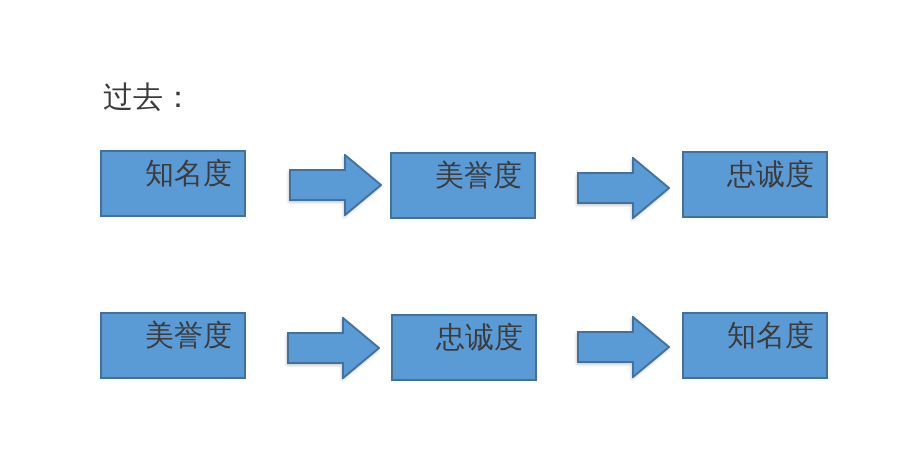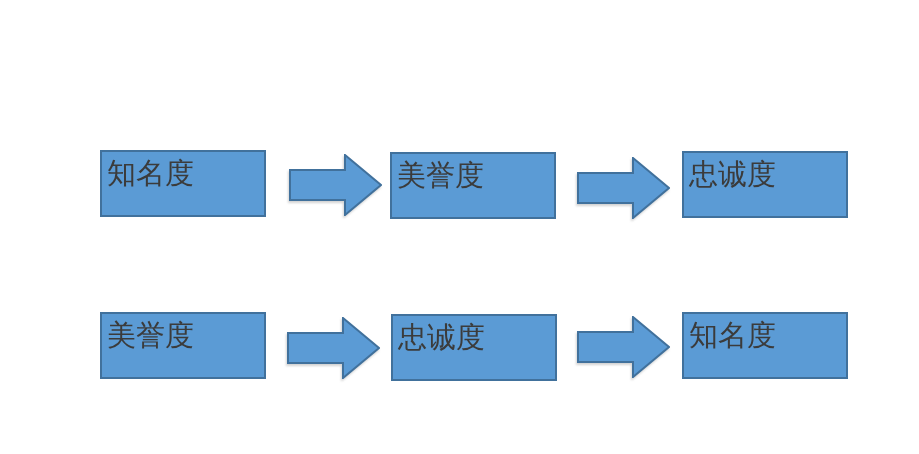--- a/index.html
+++ b/index.html
@@ -15,30 +15,31 @@
     position: absolute;
     font-size: 30px;
     line-height: 1.1;
     color: #3b3b3b;
     white-space: nowrap;
   }
   .label-past { left: 103px; top: 80px; }
   .label-now  { left: 103px; top: 260px; }
   .box {
     position: absolute;
-    width: 166px;
+    width: 146px;
     height: 67px;
     box-sizing: border-box;
     background: #5b9bd5;
     border: 2px solid #41719c;
     color: #3b3b3b;
     font-size: 29px;
     line-height: 1.15;
-    padding: 5px 4px 0 5px;
+    padding: 5px 12px 0 5px;
     white-space: nowrap;
+    text-align: right;
   }
   .b1a { left: 100px; top: 150px; }
   .b1b { left: 390px; top: 152px; }
   .b1c { left: 682px; top: 151px; }
   .b2a { left: 100px; top: 312px; }
   .b2b { left: 391px; top: 314px; }
   .b2c { left: 682px; top: 312px; }
   .arrow {
     position: absolute;
     width: 93px;
@@ -48,20 +49,21 @@
   .a1a { left: 289px; top: 154px; }
   .a1b { left: 577px; top: 157px; }
   .a2a { left: 287px; top: 317px; }
   .a2b { left: 577px; top: 316px; }
 </style>
 </head>
 <body>
 
 <div class="canvas">
 
+  <div class="row-label label-past">过去：</div>
 
   <div class="box b1a">知名度</div>
 
   <svg class="arrow a1a" viewBox="0 0 93 62" xmlns="http://www.w3.org/2000/svg">
     <polygon points="1,16 56,16 56,1 92,31 56,61 56,46 1,46" fill="#5b9bd5" stroke="#41719c" stroke-width="2"></polygon>
   </svg>
 
   <div class="box b1b">美誉度</div>
 
   <svg class="arrow a1b" viewBox="0 0 93 62" xmlns="http://www.w3.org/2000/svg">

